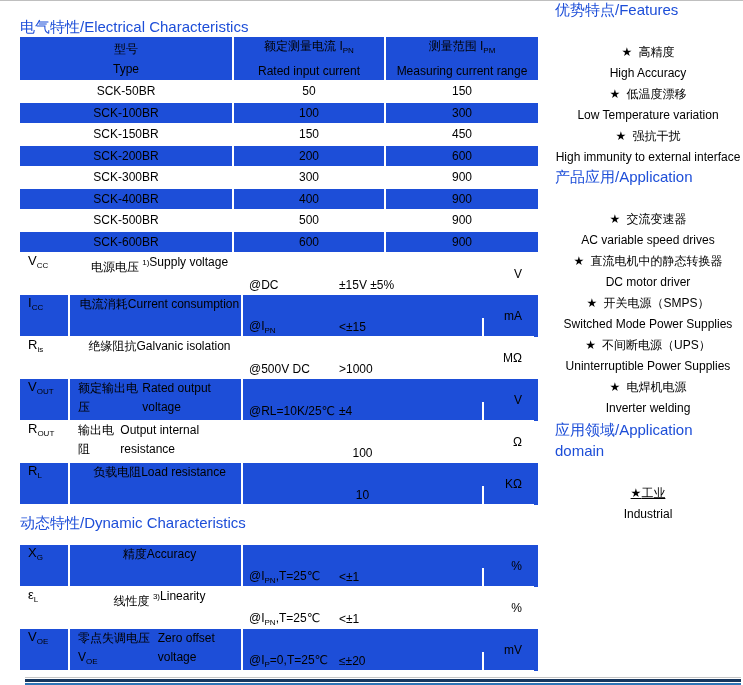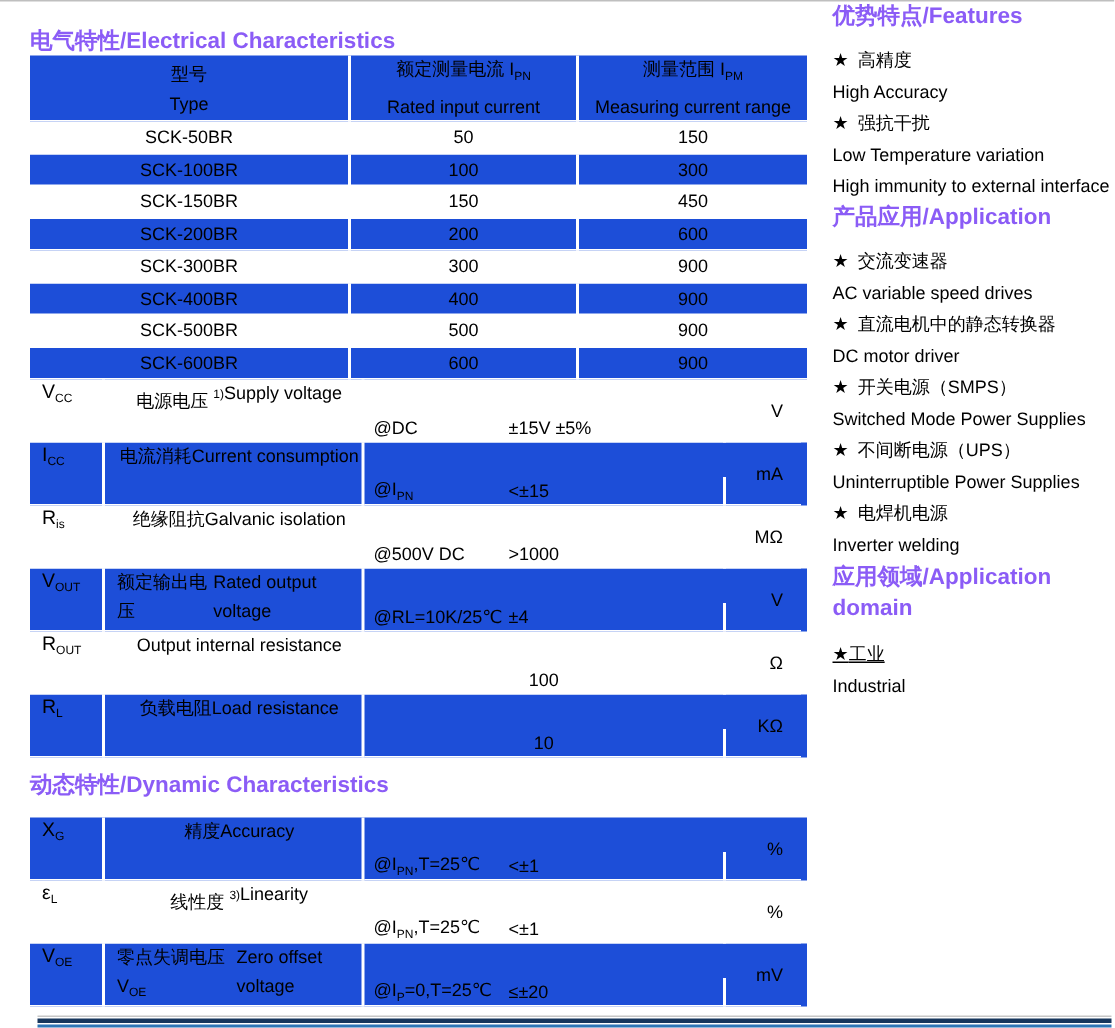--- a/index.html
+++ b/index.html
@@ -3,21 +3,21 @@
 <meta charset="utf-8">
 <style>
   html,body{margin:0;padding:0;background:#fff;}
   .page{
     position:relative;width:743px;height:685px;background:#ffffff;
     font-family:"Liberation Sans","DejaVu Sans",sans-serif;color:#000;
     border-top:1px solid #bfbfbf;overflow:hidden;
   }
   .left{position:absolute;left:20px;top:0;width:518px;}
   .right{position:absolute;left:555px;top:0;width:186px;}
-  h1.sec{font-size:15px;font-weight:bold;margin:0;color:#8b5cf6;letter-spacing:0;}
+  h1.sec{font-size:15px;font-weight:normal;margin:0;color:#1d4ed8;letter-spacing:0;}
   .left h1.elec{margin:17px 0 0 0;}
   .left h1.dyn{margin:9px 0 12px 0;}
   .sub{font-size:8px;vertical-align:-3px;letter-spacing:0;}
   .sup{font-size:8px;vertical-align:6px;}
   
   .m-row{display:flex;}
   .m-row .m-cell{border-right:2px solid #fff;border-bottom:1px solid #fff;
     display:flex;flex-direction:column;justify-content:center;align-items:center;
     font-size:12px;line-height:20px;}
   .m-row .m-cell:last-child{border-right:none;}
@@ -39,21 +39,21 @@
   .cond{position:absolute;left:6px;top:50%;transform:translateY(-50%);white-space:nowrap;}
   .val{position:absolute;left:96px;top:50%;transform:translateY(-50%);white-space:nowrap;}
   .val.centered{left:0;right:0;text-align:center;}
   .cell.unit{width:50px;display:flex;align-items:center;justify-content:flex-end;
     padding-right:12px;box-sizing:border-box;}
   
   .right h1.sec{margin:0;}
   .right .feat-title{margin-top:21px;}
   .right .app-title{margin-top:29px;}
   .right .dom-title{margin-top:22px;width:170px;line-height:21px;}
-  .blk{margin-top:10px;}
+  .blk{margin-top:22px;text-align:center;}
   .line{font-size:12px;line-height:21px;white-space:nowrap;}
   .line .star{margin-right:6px;font-size:12px;}
   .dom-zh{text-decoration:underline;}
   
   .bottom-line{position:absolute;left:25px;right:2px;bottom:1px;}
   .bottom-line .grayline{height:1px;background:#c6c6c6;margin-bottom:1px;}
   .bottom-line .navy{height:3px;background:#17365d;margin-bottom:1px;}
   .bottom-line .blue{height:2px;background:#2e75b6;}
 </style>
 </head>
@@ -178,20 +178,21 @@
             <span class="cond">@RL=10K/25℃</span>
             <span class="val">±4</span>
           </div>
           <div class="cell unit">V</div>
         </div>
         <div class="p-row">
           <div class="cell sym">
             <span>R<span class="sub">OUT</span></span>
           </div>
           <div class="cell desc">
+            <div>输出电阻</div>
             <div>Output internal resistance</div>
           </div>
           <div class="cell condval">
             <span class="val centered">100</span>
           </div>
           <div class="cell unit">Ω</div>
         </div>
         <div class="p-row shade">
           <div class="cell sym">
             <span>R<span class="sub">L</span></span>
@@ -253,22 +254,23 @@
           <div class="cell unit">mV</div>
         </div>
       </div>
   </div>
 
   <div class="right">
     <h1 class="sec feat-title">优势特点/Features</h1>
     <div id="features" class="blk">
         <div class="line"><span class="star">★</span><span>高精度</span></div>
         <div class="line">High Accuracy</div>
+        <div class="line"><span class="star">★</span><span>低温度漂移</span></div>
+        <div class="line">Low Temperature variation</div>
         <div class="line"><span class="star">★</span><span>强抗干扰</span></div>
-        <div class="line">Low Temperature variation</div>
         <div class="line">High immunity to external interface</div>
       </div>
 
     <h1 class="sec app-title">产品应用/Application</h1>
     <div id="applications" class="blk">
         <div class="line"><span class="star">★</span><span>交流变速器</span></div>
         <div class="line">AC variable speed drives</div>
         <div class="line"><span class="star">★</span><span>直流电机中的静态转换器</span></div>
         <div class="line">DC motor driver</div>
         <div class="line"><span class="star">★</span><span>开关电源（SMPS）</span></div>

